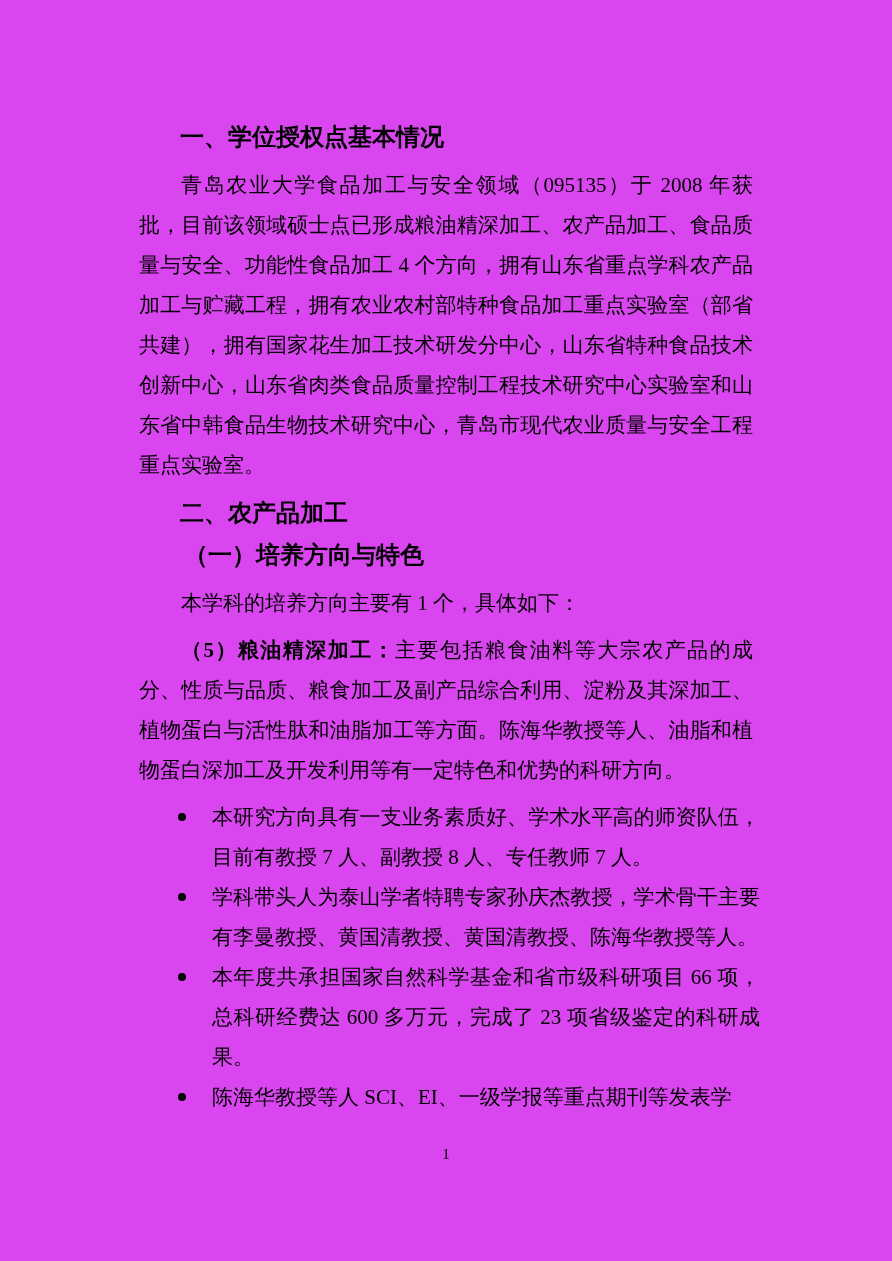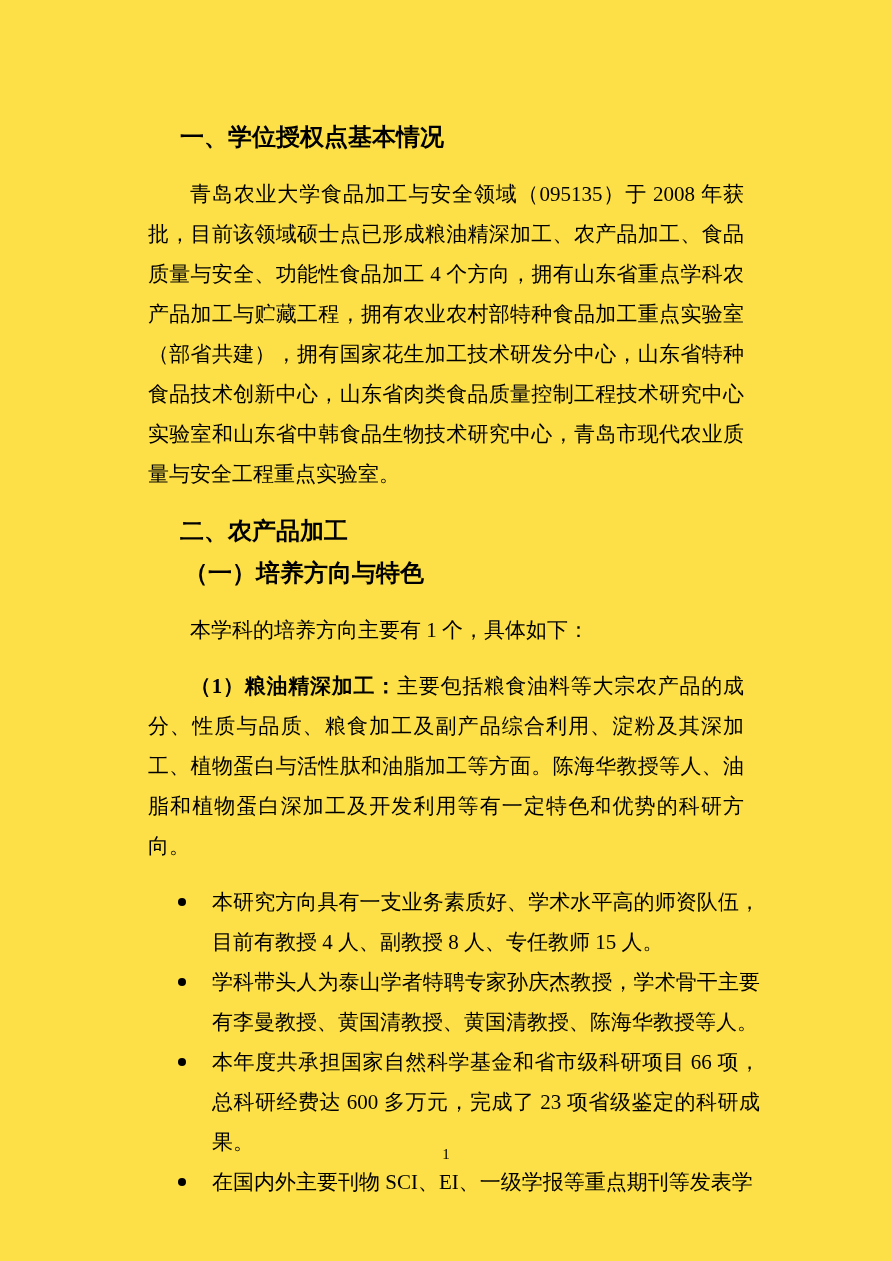--- a/index.html
+++ b/index.html
@@ -4,21 +4,21 @@
 <style>
   html, body {
     margin: 0;
     padding: 0;
     background: #ffffff;
   }
   .page {
     position: relative;
     width: 892px;
     height: 1261px;
-    background: #fde047;
+    background: #d946ef;
     overflow: hidden;
     color: #000000;
   }
   .content {
     position: absolute;
     left: 132px;
     top: 116px;
     width: 628px;
     font-family: "Liberation Serif", "DejaVu Serif", serif;
     font-size: 21px;
@@ -38,21 +38,21 @@
   .h-sub {
     font-family: "Liberation Sans", "DejaVu Sans", sans-serif;
     font-size: 24px;
     line-height: 42px;
     font-weight: bold;
     margin: 0 0 0 52px;
     text-align: left;
     white-space: nowrap;
   }
   p.body-para {
-    margin: 16px;
+    margin: 7px;
     text-indent: 42px;
   }
   .lead {
     font-weight: bold;
   }
   ul.points {
     list-style: none;
     margin: 0;
     padding: 0;
   }
@@ -92,37 +92,37 @@
 
     <p class="body-para">青岛农业大学食品加工与安全领域（095135）于 2008 年获批，目前该领域硕士点已形成粮油精深加工、农产品加工、食品质量与安全、功能性食品加工 4 个方向，拥有山东省重点学科农产品加工与贮藏工程，拥有农业农村部特种食品加工重点实验室（部省共建），拥有国家花生加工技术研发分中心，山东省特种食品技术创新中心，山东省肉类食品质量控制工程技术研究中心实验室和山东省中韩食品生物技术研究中心，青岛市现代农业质量与安全工程重点实验室。</p>
 
 
     <h1 class="h-sec">二、农产品加工</h1>
 
     <h2 class="h-sub">（一）培养方向与特色</h2>
 
     <p class="body-para">本学科的培养方向主要有 1 个，具体如下：</p>
 
-    <p class="body-para"><span class="lead">（1）粮油精深加工：</span><span>主要包括粮食油料等大宗农产品的成分、性质与品质、粮食加工及副产品综合利用、淀粉及其深加工、植物蛋白与活性肽和油脂加工等方面。陈海华教授等人、油脂和植物蛋白深加工及开发利用等有一定特色和优势的科研方向。</span></p>
+    <p class="body-para"><span class="lead">（5）粮油精深加工：</span><span>主要包括粮食油料等大宗农产品的成分、性质与品质、粮食加工及副产品综合利用、淀粉及其深加工、植物蛋白与活性肽和油脂加工等方面。陈海华教授等人、油脂和植物蛋白深加工及开发利用等有一定特色和优势的科研方向。</span></p>
 
     <ul class="points">
       <li class="point">
         <span class="dot"></span>
-        <span>本研究方向具有一支业务素质好、学术水平高的师资队伍，目前有教授 4 人、副教授 8 人、专任教师 15 人。</span>
+        <span>本研究方向具有一支业务素质好、学术水平高的师资队伍，目前有教授 7 人、副教授 8 人、专任教师 7 人。</span>
       </li>
       <li class="point">
         <span class="dot"></span>
         <span>学科带头人为泰山学者特聘专家孙庆杰教授，学术骨干主要有李曼教授、黄国清教授、黄国清教授、陈海华教授等人。</span>
       </li>
       <li class="point">
         <span class="dot"></span>
         <span>本年度共承担国家自然科学基金和省市级科研项目 66 项，总科研经费达 600 多万元，完成了 23 项省级鉴定的科研成果。</span>
       </li>
       <li class="point">
         <span class="dot"></span>
-        <span>在国内外主要刊物 SCI、EI、一级学报等重点期刊等发表学</span>
+        <span>陈海华教授等人 SCI、EI、一级学报等重点期刊等发表学</span>
       </li>
     </ul>
 
   </div>
 
   <div class="page-number">1</div>
 </div>
 
 </body></html>

